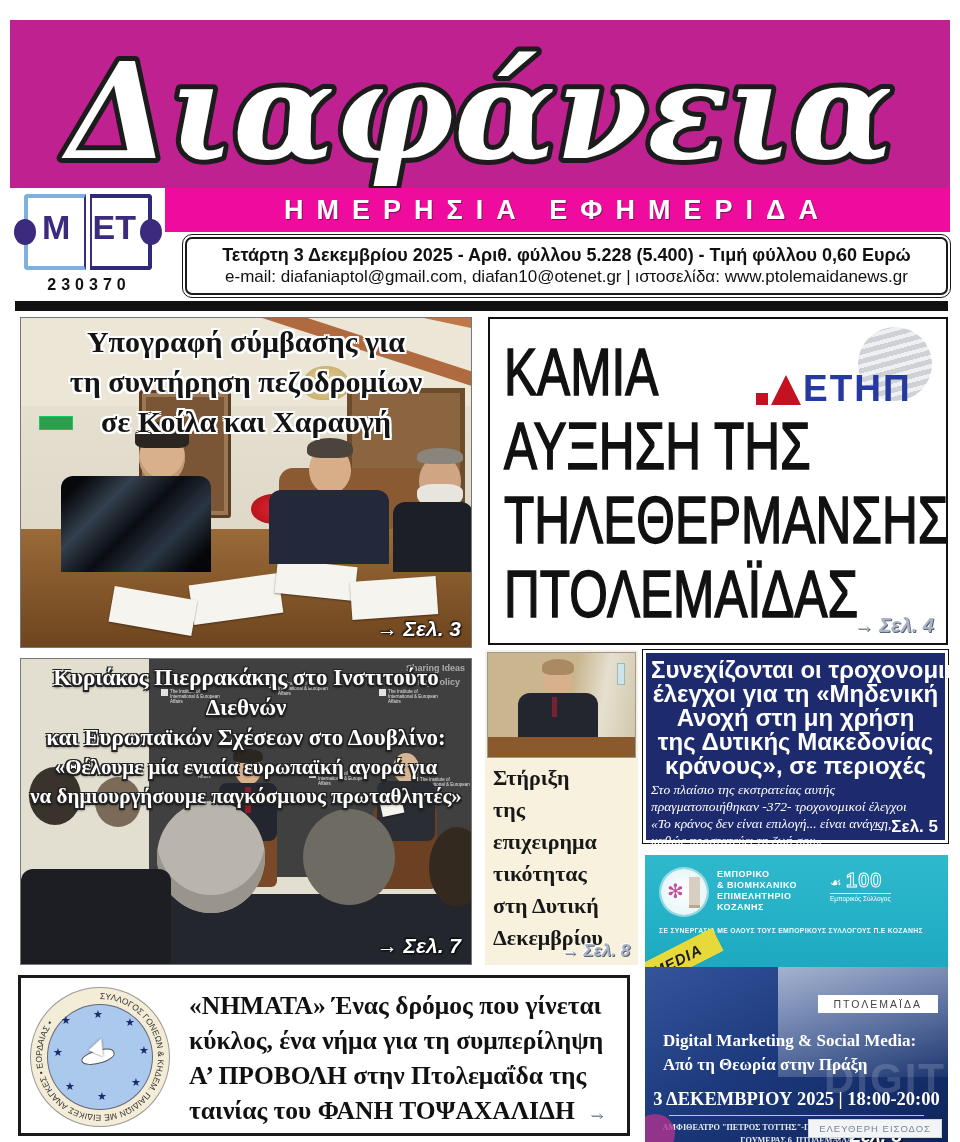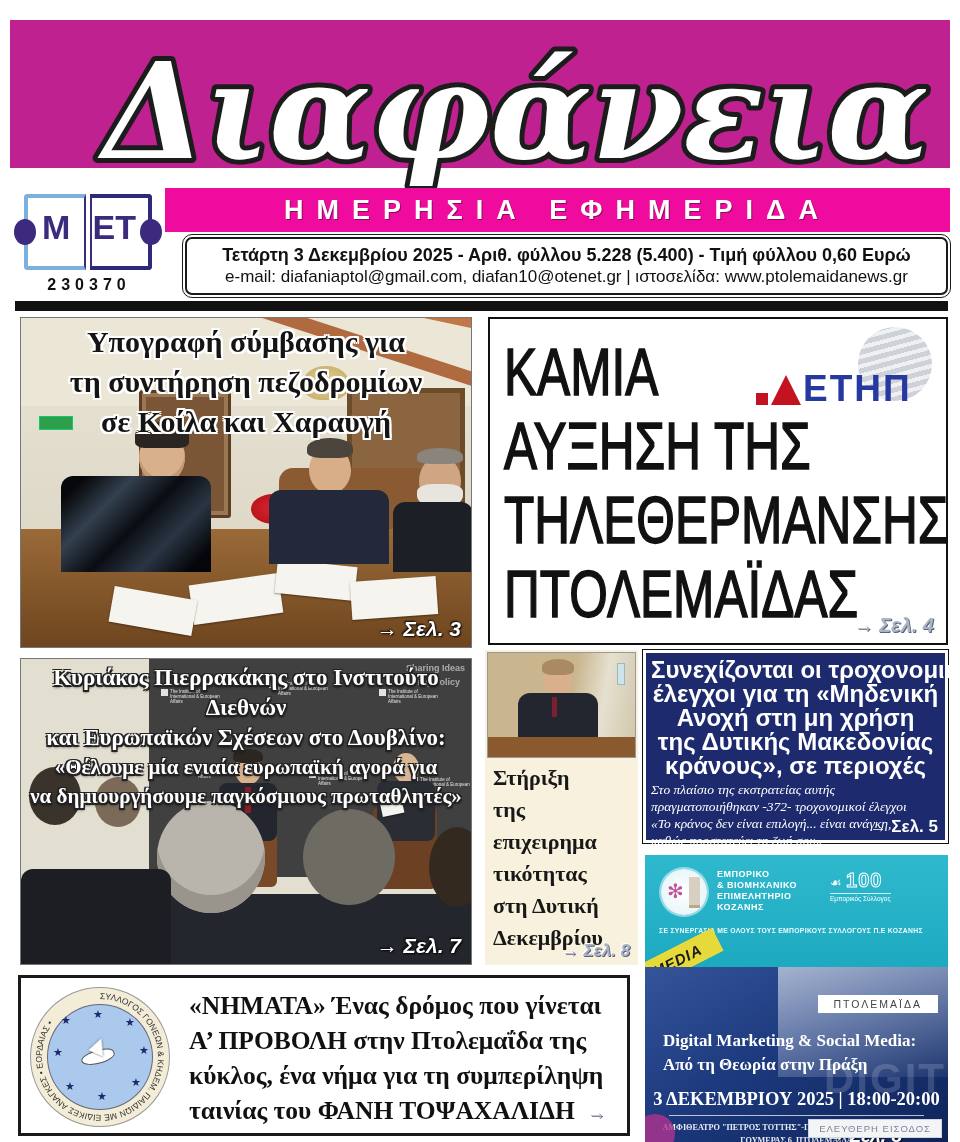--- a/index.html
+++ b/index.html
@@ -1,21 +1,21 @@
 <!DOCTYPE html>
 <html><head>
 <meta charset="utf-8">
 <style>
   * { margin:0; padding:0; box-sizing:border-box; }
   body { background:#ffffff; font-family:"Liberation Sans", sans-serif; }
   .page { position:relative; width:960px; height:1142px; background:#ffffff; overflow:hidden; }
   .abs { position:absolute; }
 
   
-  .masthead { left:10px; top:20px; width:940px; height:148px; background:#bf2190;padding-left:36px; }
+  .masthead { left:10px; top:20px; width:940px; height:168px; background:#bf2190; }
   .masthead svg { display:block; }
   .strip { left:165px; top:188px; width:785px; height:44px; background:#ee0b9e;
            display:flex; align-items:center; justify-content:center; }
   .strip span { color:#fff; font-weight:bold; font-size:27px; letter-spacing:13px;
                 text-shadow:1px 1px 0 #8a0b5e; white-space:nowrap; }
 
   
   .met { left:14px; top:192px; width:150px; height:106px; }
   .book { position:absolute; left:10px; top:2px; width:128px; height:76px; }
   .bpage { position:absolute; top:0; width:62px; height:76px; background:#fff; }
@@ -406,22 +406,22 @@
       <span class="nim-star" style="left:66px; top:102px;">★</span>
       <span class="nim-star" style="left:34px; top:92px;">★</span>
       <span class="nim-star" style="left:22px; top:58px;">★</span>
       <div class="dove">
         <div class="dove-body"></div>
         <div class="dove-wing"></div>
       </div>
     </div>
     <div class="nim-text">
       <div>«ΝΗΜΑΤΑ» Ένας δρόμος που γίνεται</div>
+      <div>κύκλος, ένα νήμα για τη συμπερίληψη</div>
       <div>Α’ ΠΡΟΒΟΛΗ στην Πτολεμαΐδα της</div>
-      <div>κύκλος, ένα νήμα για τη συμπερίληψη</div>
       <div>
         <span>ταινίας του ΦΑΝΗ ΤΟΨΑΧΑΛΙΔΗ</span>
         <span class="pageref-gray nim-ref">→ 13</span>
       </div>
     </div>
   </div>
 
 </div>
 
 </body></html>

